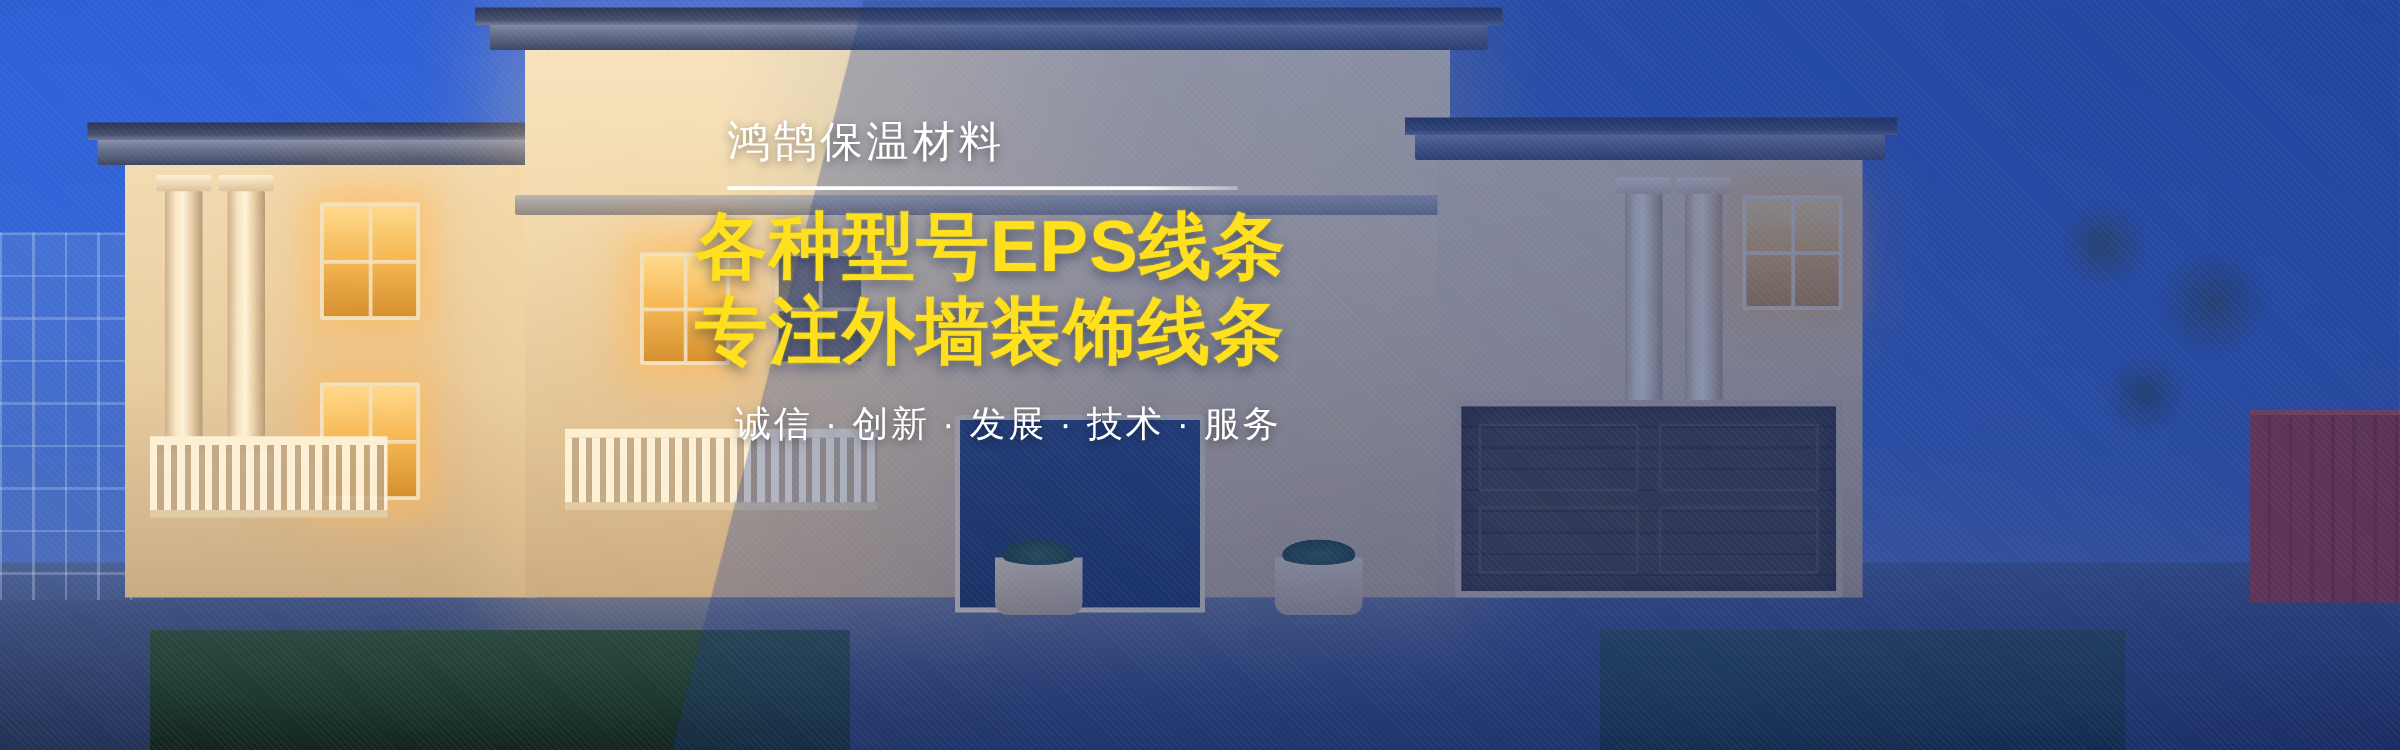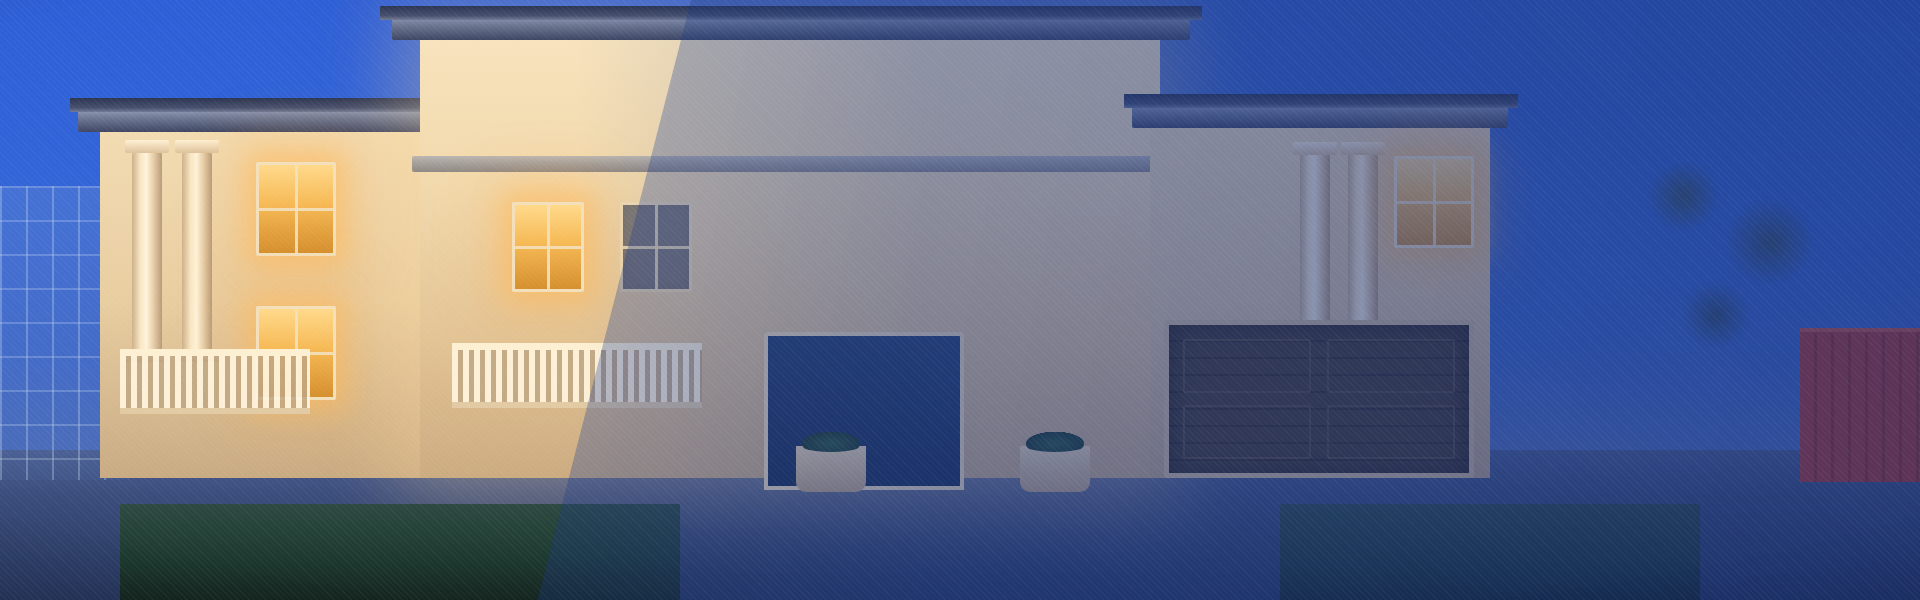--- a/index.html
+++ b/index.html
@@ -246,14 +246,21 @@
   </div>
 
   <div class="hedge" style="left:120px;width:560px;"></div>
   <div class="hedge" style="right:220px;width:420px;"></div>
 
   <div id="overlay-wash"></div>
   <div id="overlay-panel"></div>
   <div id="hatch"></div>
   <div id="vignette"></div>
 
+  <div id="copy">
+    <div id="eyebrow">鸿鹄保温材料</div>
+    <div id="rule"></div>
+    <div class="headline" id="headline1">各种型号EPS线条</div>
+    <div class="headline" id="headline2">专注外墙装饰线条</div>
+    <div id="tagline">诚信 · 创新 · 发展 · 技术 · 服务</div>
+  </div>
 
 </div>
 
 </body></html>

